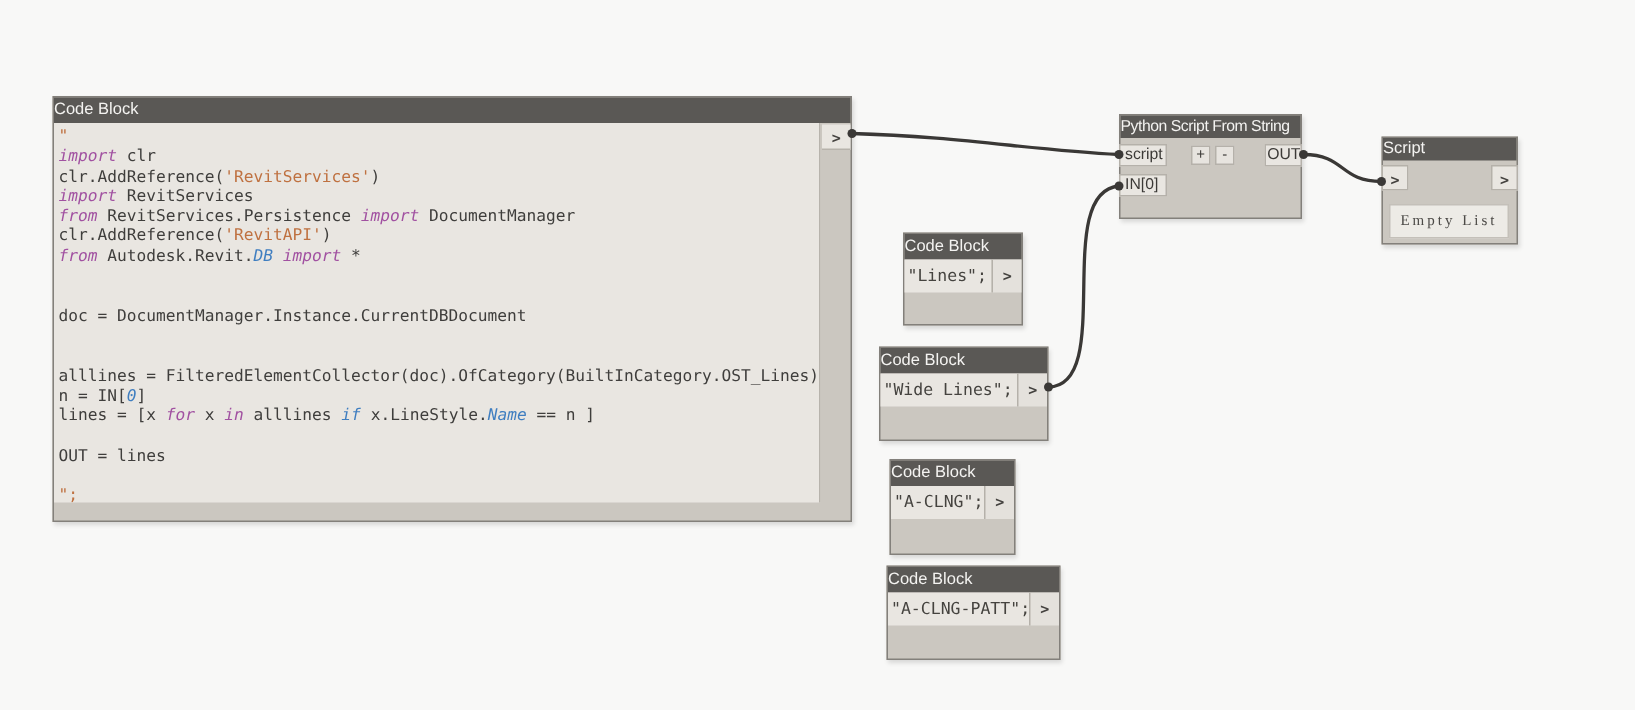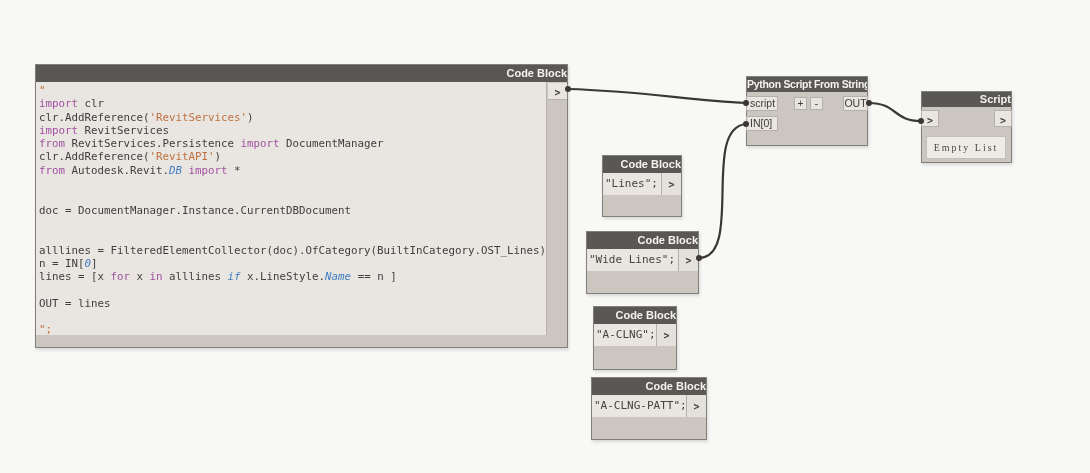--- a/index.html
+++ b/index.html
@@ -11,38 +11,38 @@
   }
   .node {
     position:absolute;
     background:var(--body,#cbc7c0);
     border:1px solid var(--border,#83807b);
     box-shadow:1px 2px 3px rgba(0,0,0,.13);
   }
   .hdr {
     background:var(--header,#5a5855);
     color:var(--headertext,#f4f3f1);
-    font-size:11px; font-weight:bold; text-align:right;
+    font-size:11px; font-weight:normal; text-align:left;
     height:17px; line-height:17px;
     white-space:nowrap; overflow:hidden;
   }
   
   #main-code { left:35px; top:64px; width:533px; height:284px; }
   #main-code .body { position:relative; height:266px; }
   .code-surface {
     position:absolute; left:0; top:0; right:20px; height:253px;
     background:var(--surface,#e9e6e1);
     border-right:1px solid #b7b3ac;
     font-family:"DejaVu Sans Mono","Liberation Mono",monospace;
     font-size:10.8px; line-height:13.3px;
     color:var(--codetext,#3f3e3c);
     padding:2px 0 0 3px; white-space:pre; overflow:hidden;
   }
   .cl { height:13.3px; }
-  .kw  { color:var(--keyword,#a151a1); }
+  .kw  { color:var(--keyword,#a151a1);font-style:italic; }
   .str { color:var(--string,#bf7140); }
   .bl  { color:var(--blue,#3f7ec0);font-style:italic; }
   .pl  { color:var(--codetext,#3f3e3c);text-align:center; }
   .out-port-box {
     position:absolute; right:0; top:1px; width:19px; height:17px;
     background:var(--surface,#e9e6e1);
     border-bottom:1px solid #b7b3ac;
     text-align:center; line-height:16px;
   }
   .pg { font-family:"DejaVu Sans Mono",monospace; font-size:10px; font-weight:bold; color:#44423f; }
@@ -67,21 +67,21 @@
   #python-node { left:746px; top:76px; width:122px; height:70px; }
   #python-node .hdr { height:15px; line-height:15px; font-size:10.5px; letter-spacing:-0.3px; }
   #python-node .body { position:relative; height:53px; }
   .pbox {
     position:absolute; background:var(--surface,#e9e6e1);
     border:1px solid #b5b1aa; font-size:10.5px; color:#3c3a37;
     line-height:13px; overflow:hidden;
   }
   #py-in-script { left:-1px; top:4px;  width:32px; height:15px; padding-left:3px; }
   #py-in-0      { left:-1px; top:24px; width:32px; height:15px; padding-left:3px; }
-  #py-out       { right:-1px; top:4px; width:25px; height:15px; text-align:center; }
+  #py-out       { right:-1px; top:4px; width:25px; height:15px; text-align:right; }
   .pybtn {
     position:absolute; width:13px; height:13px; top:5px;
     background:#e7e4df; border:1px solid #b5b1aa;
     font-size:10px; line-height:11px; text-align:center; color:#3c3a37; cursor:pointer;
   }
   #py-add { left:47px; } #py-del { left:63px; }
   
   #watch-node { left:921px; top:91px; width:91px; height:72px; }
   #watch-node .hdr { height:15px; line-height:15px; }
   #watch-node .body { position:relative; height:55px; }

